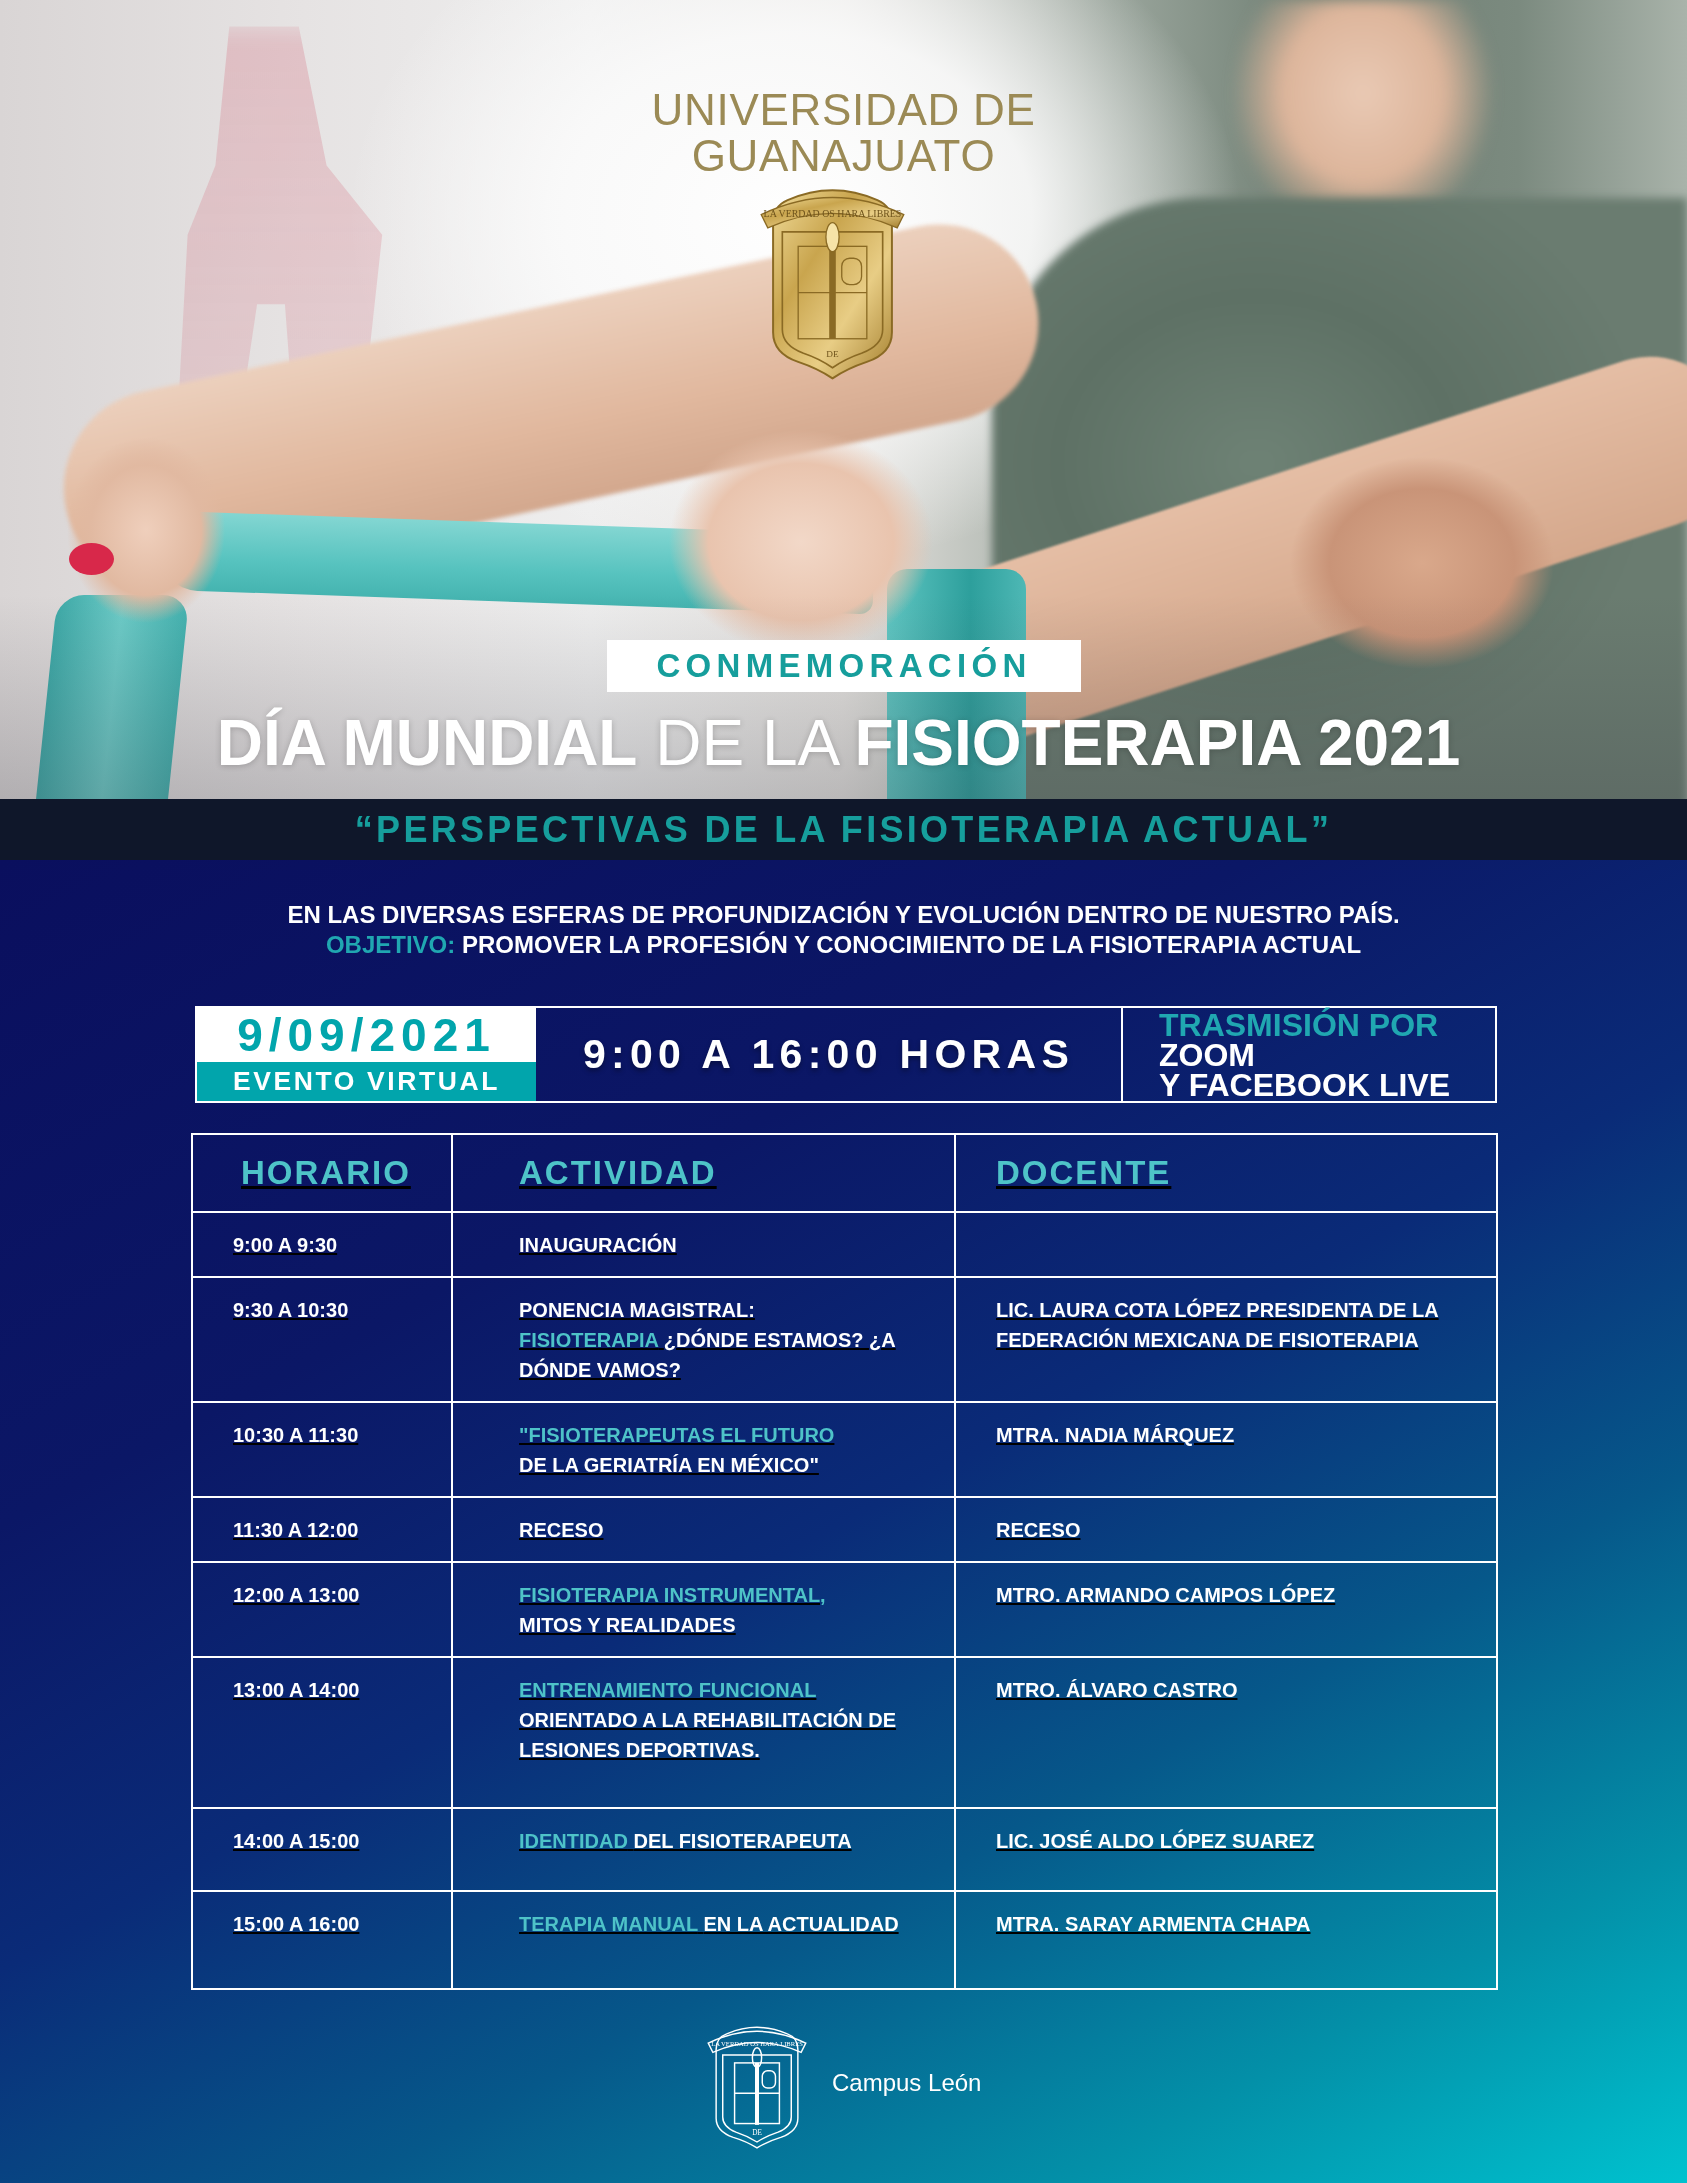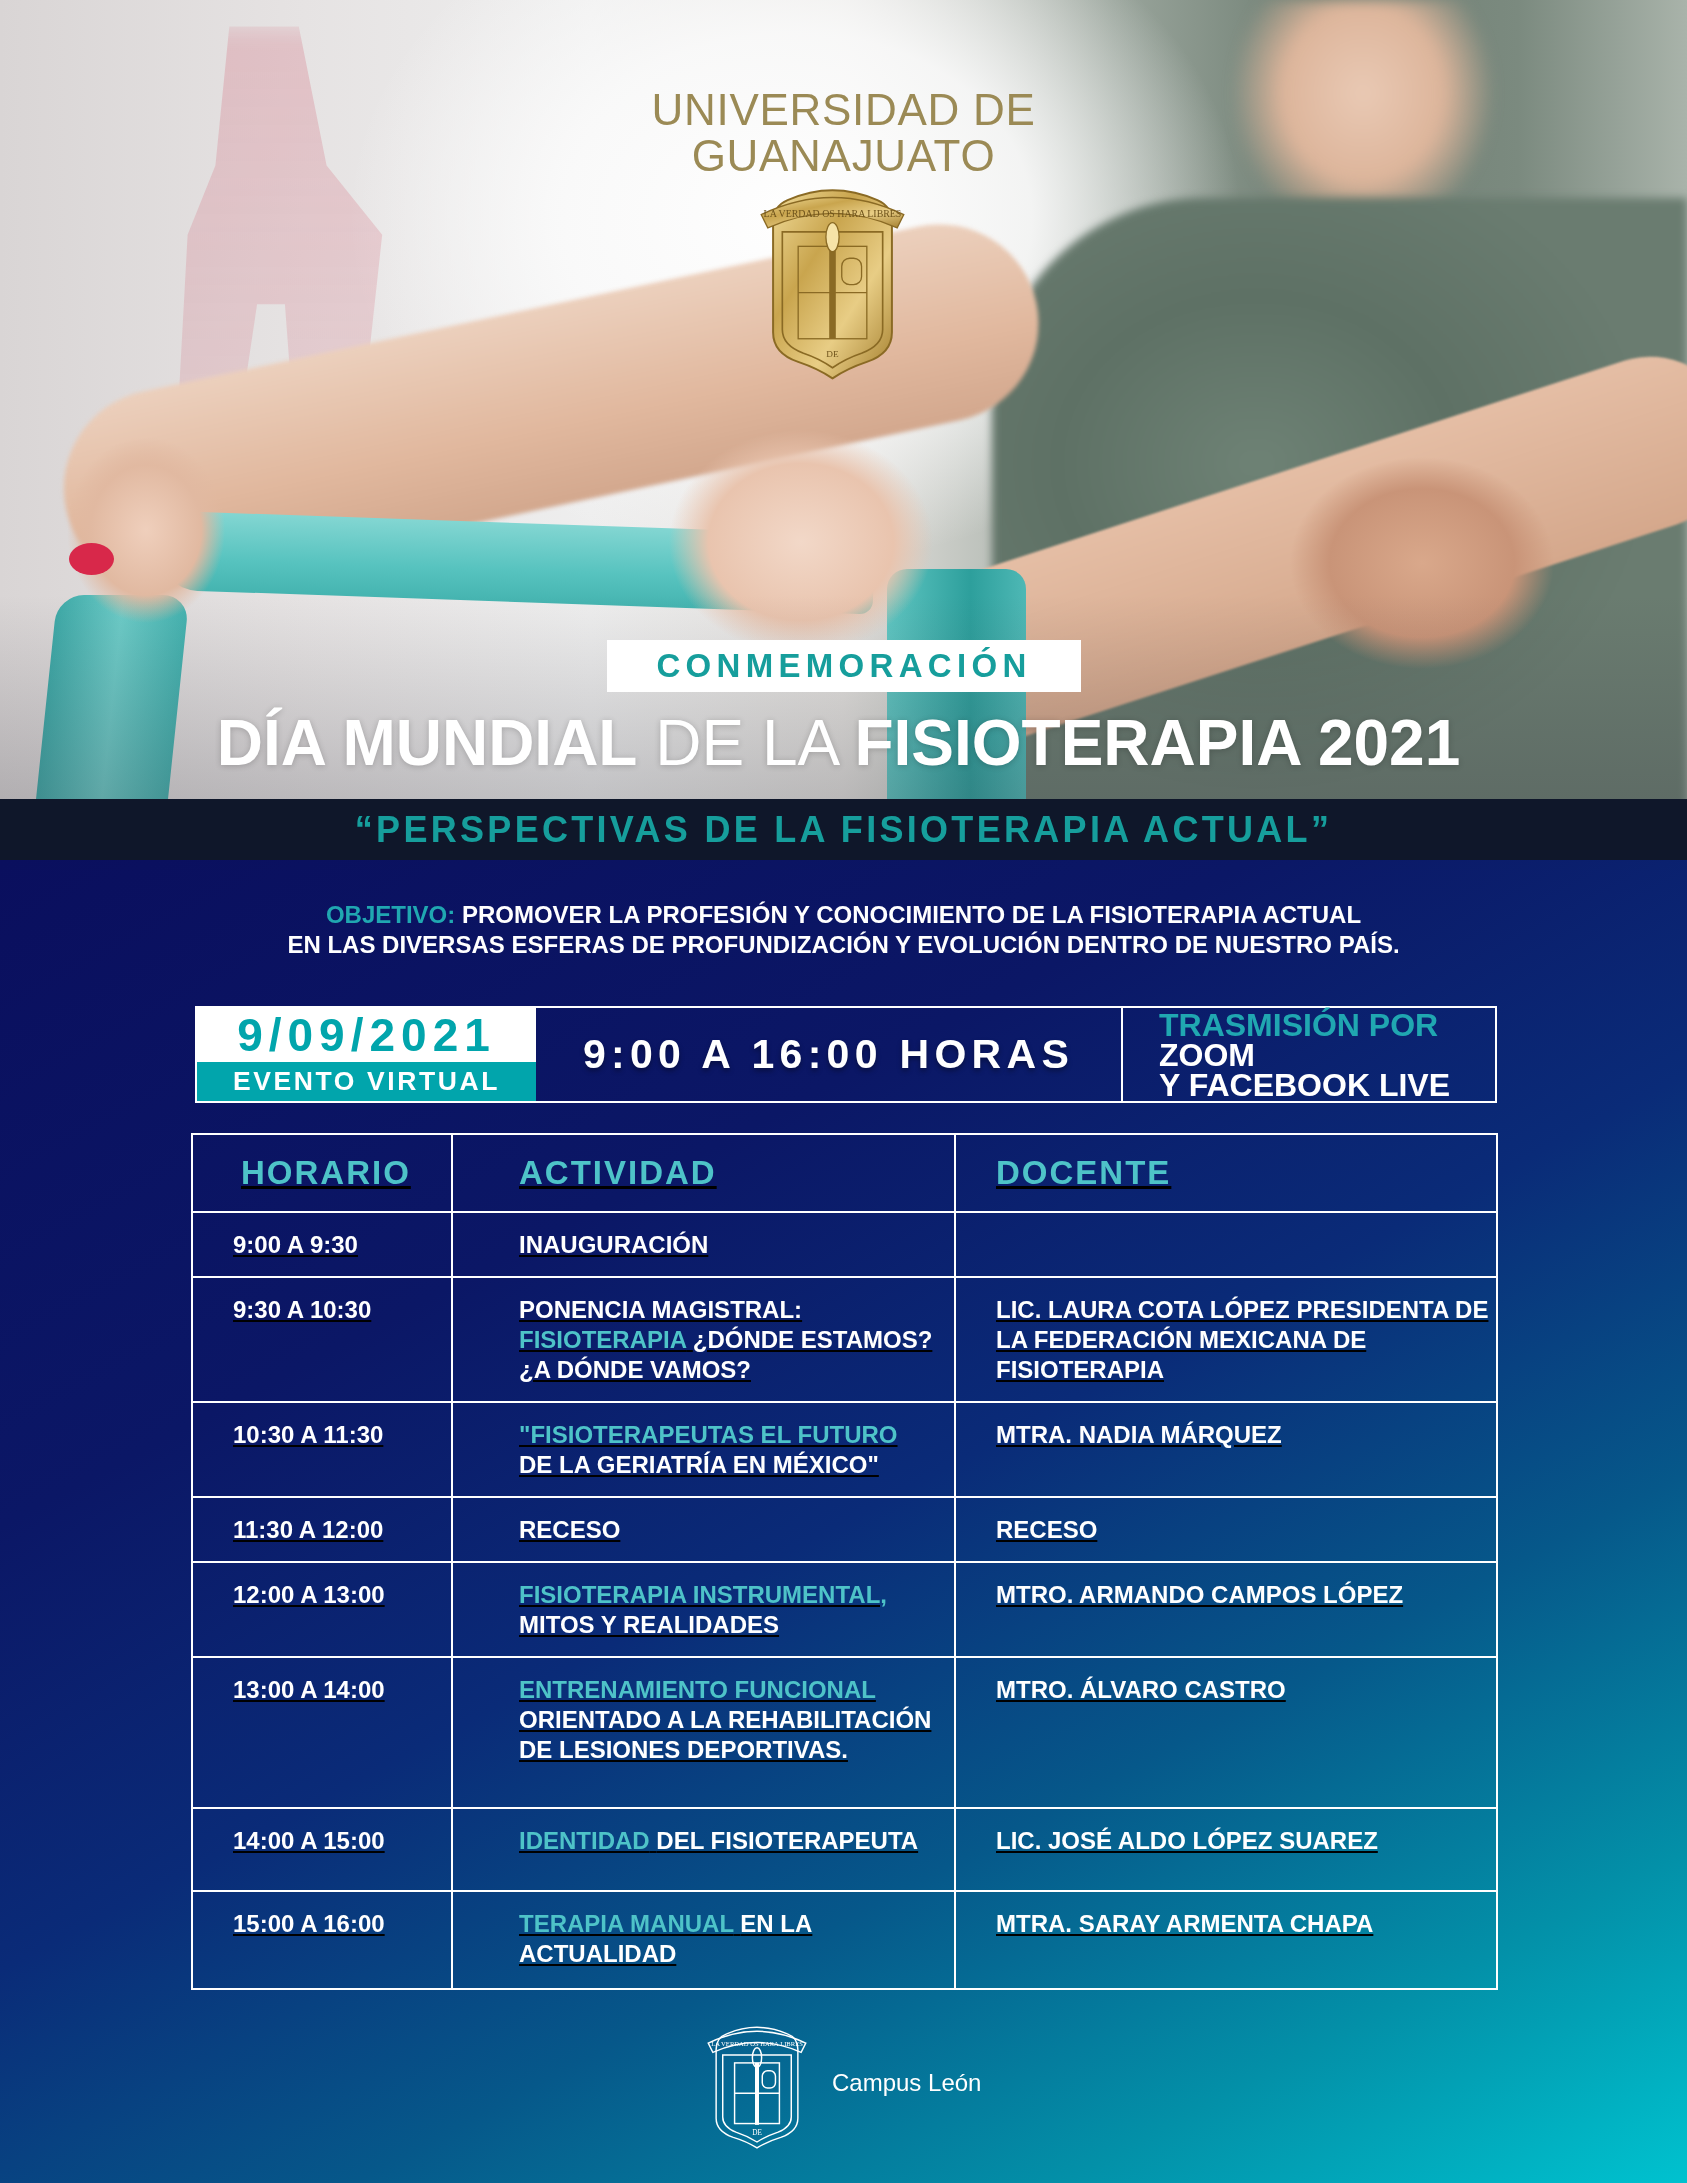--- a/index.html
+++ b/index.html
@@ -164,21 +164,21 @@
 
   
   .schedule {
     position: absolute; left: 191px; top: 1133px; width: 1307px;
     border-collapse: collapse;
     font-family: "Liberation Sans", sans-serif;
     text-decoration: underline;
   }
   .schedule td, .schedule th {
     border: 2px solid #ffffff; vertical-align: top; text-align: left;
-    color: #fff; font-weight: 700; font-size: 24px; line-height: 30px;
+    color: #fff; font-weight: 700; font-size: 20px; line-height: 30px;
   }
   .schedule th { color: #4ec3c8; font-size: 33px; height: 78px; vertical-align: middle; letter-spacing: 2px; }
   .schedule .c1 { width: 260px; padding-left: 40px; }
   .schedule th.c1 { padding-left: 48px; }
   .schedule .c2 { width: 503px; padding-left: 66px; padding-right: 13.2px; margin-left: 48px; }
   .schedule .c3 { padding-left: 40px; }
   .schedule td { padding-top: 17px; padding-bottom: 16px; }
   .schedule .accent { color: #4ec3c8; }
 
   
@@ -243,25 +243,25 @@
   <span class="b">FISIOTERAPIA 2021</span>
 </div>
 
 <div class="subtitle-band">
   <span>“PERSPECTIVAS DE LA FISIOTERAPIA ACTUAL”</span>
 </div>
 
 <div class="blue"></div>
 
 <div class="objetivo">
+  <div>EN LAS DIVERSAS ESFERAS DE PROFUNDIZACIÓN Y EVOLUCIÓN DENTRO DE NUESTRO PAÍS.</div>
   <div>
     <span class="accent">OBJETIVO:</span>
     <span>PROMOVER LA PROFESIÓN Y CONOCIMIENTO DE LA FISIOTERAPIA ACTUAL</span>
   </div>
-  <div>EN LAS DIVERSAS ESFERAS DE PROFUNDIZACIÓN Y EVOLUCIÓN DENTRO DE NUESTRO PAÍS.</div>
 </div>
 
 <div class="info">
   <div class="date-cell">
     <div class="date">
         <span>9/09/2021</span>
       </div>
     <div class="virtual">
         <span>EVENTO VIRTUAL</span>
       </div>

